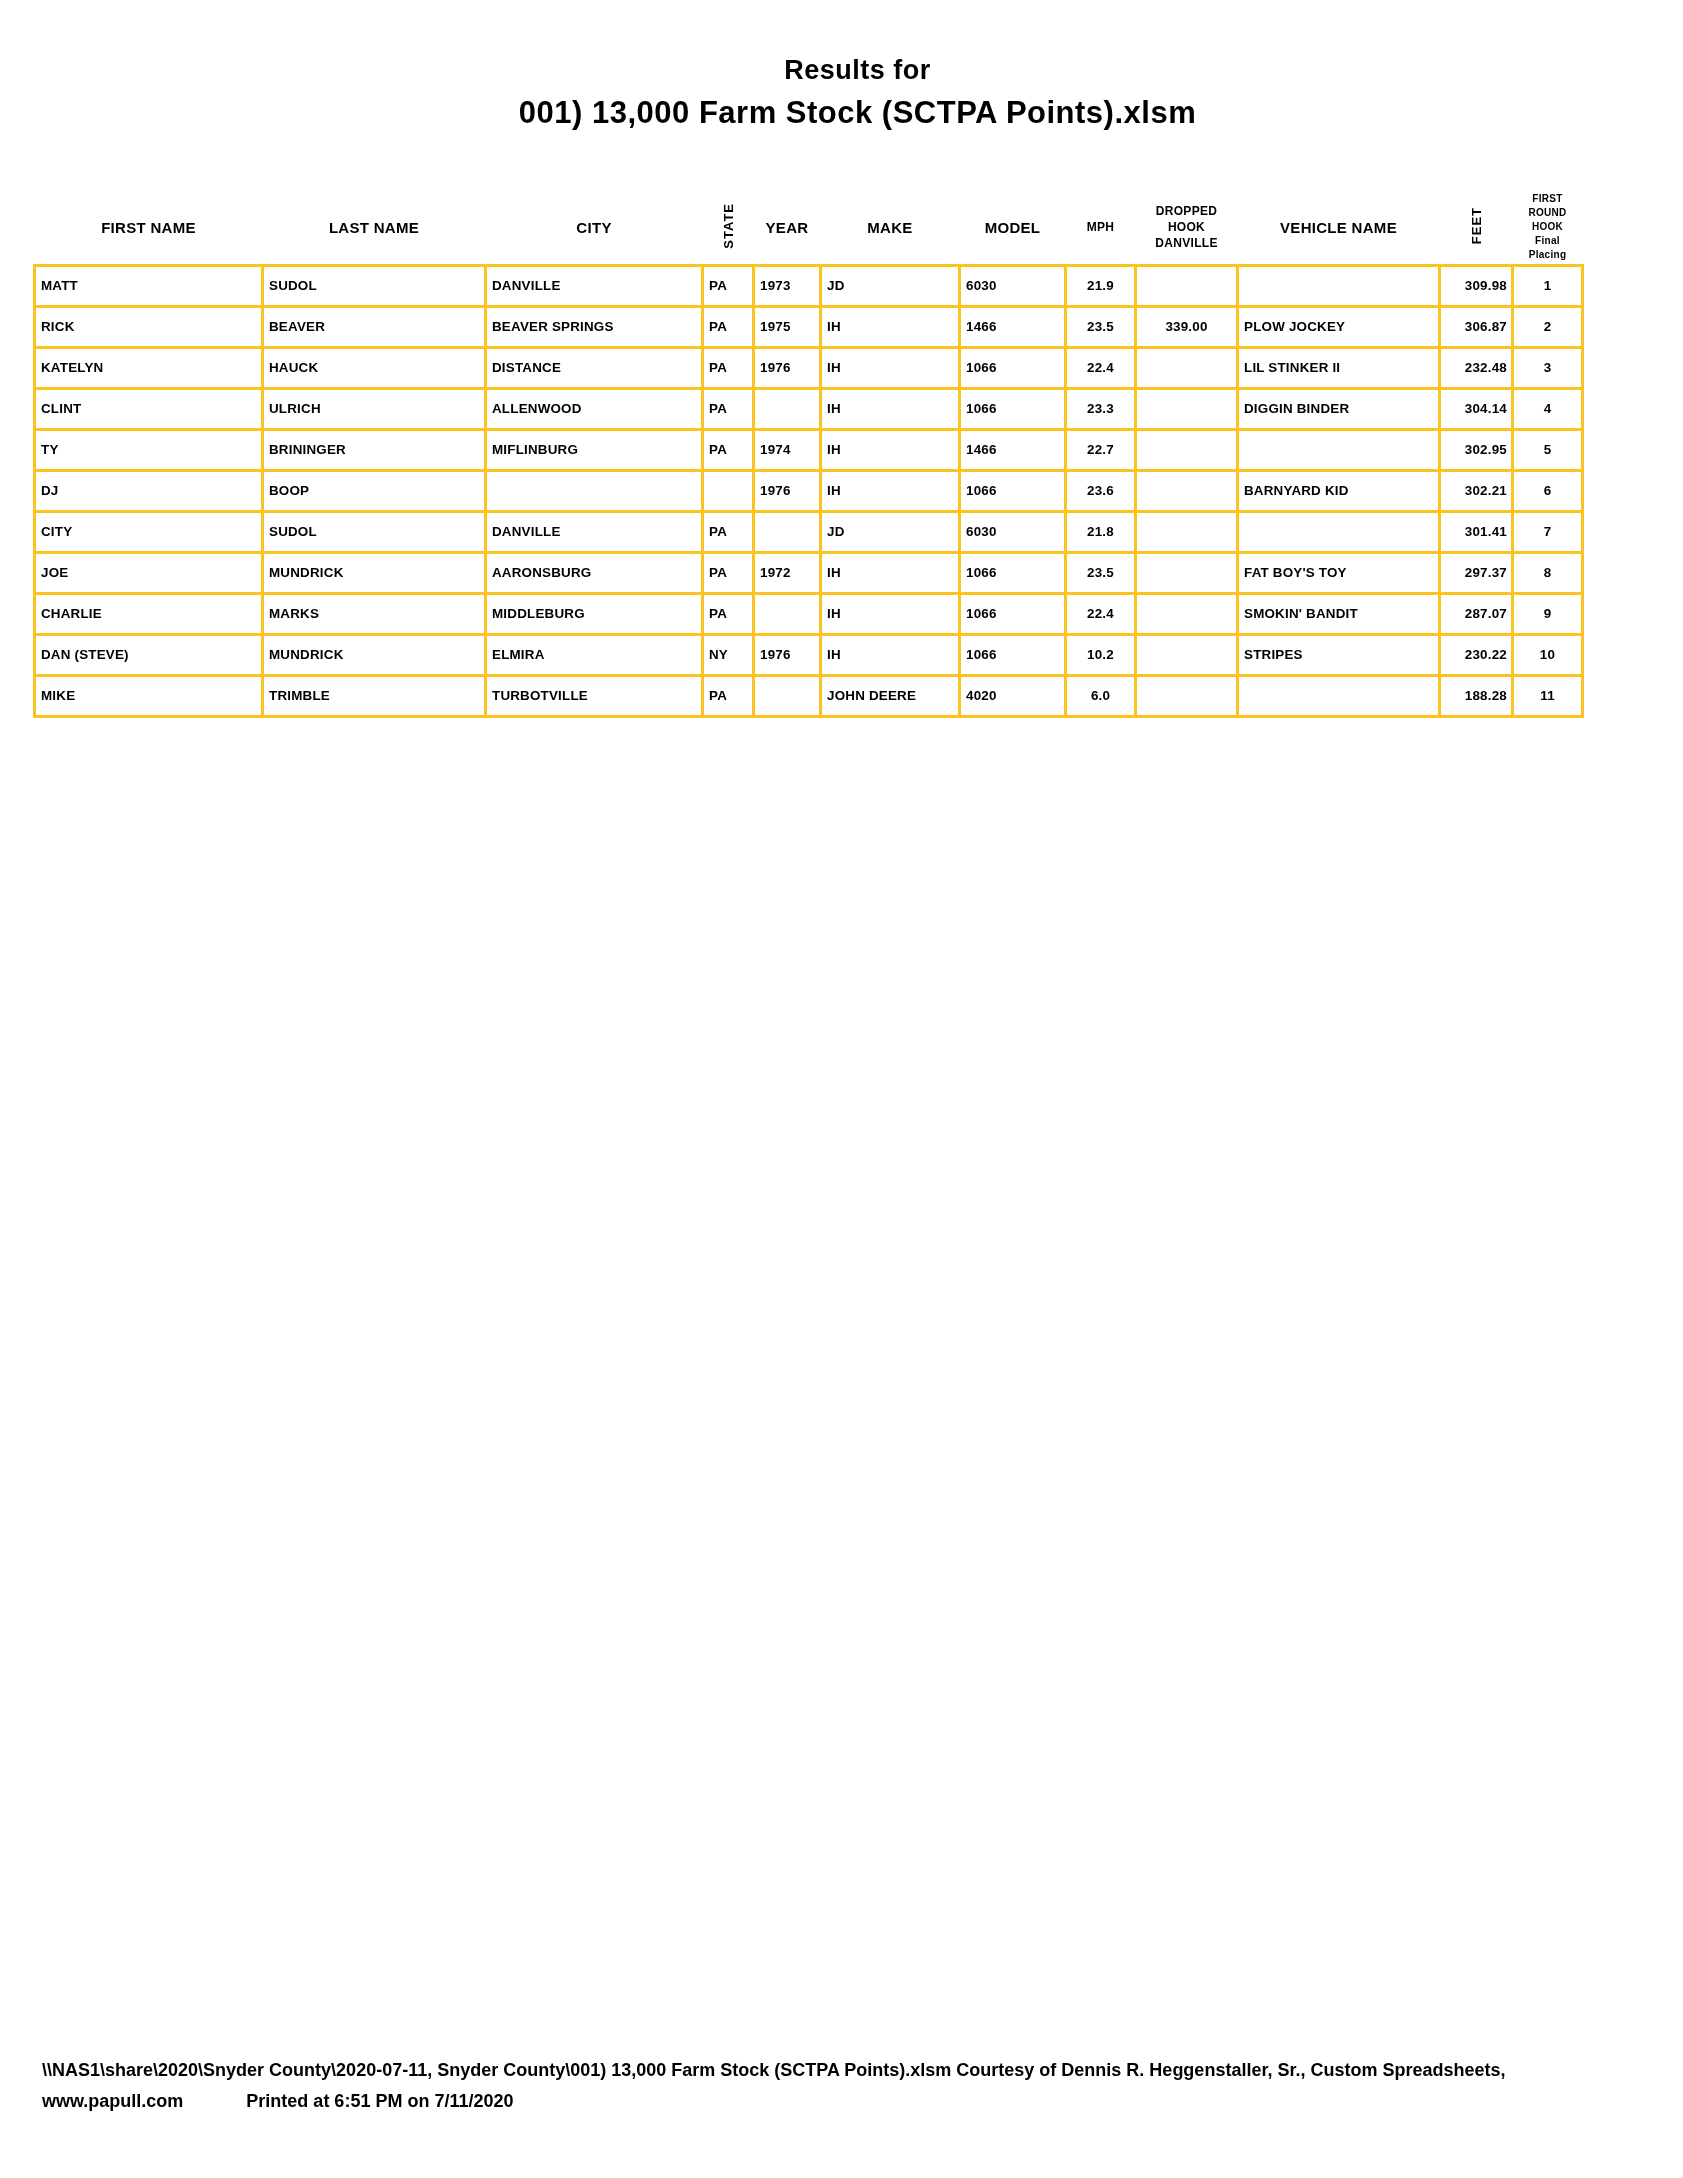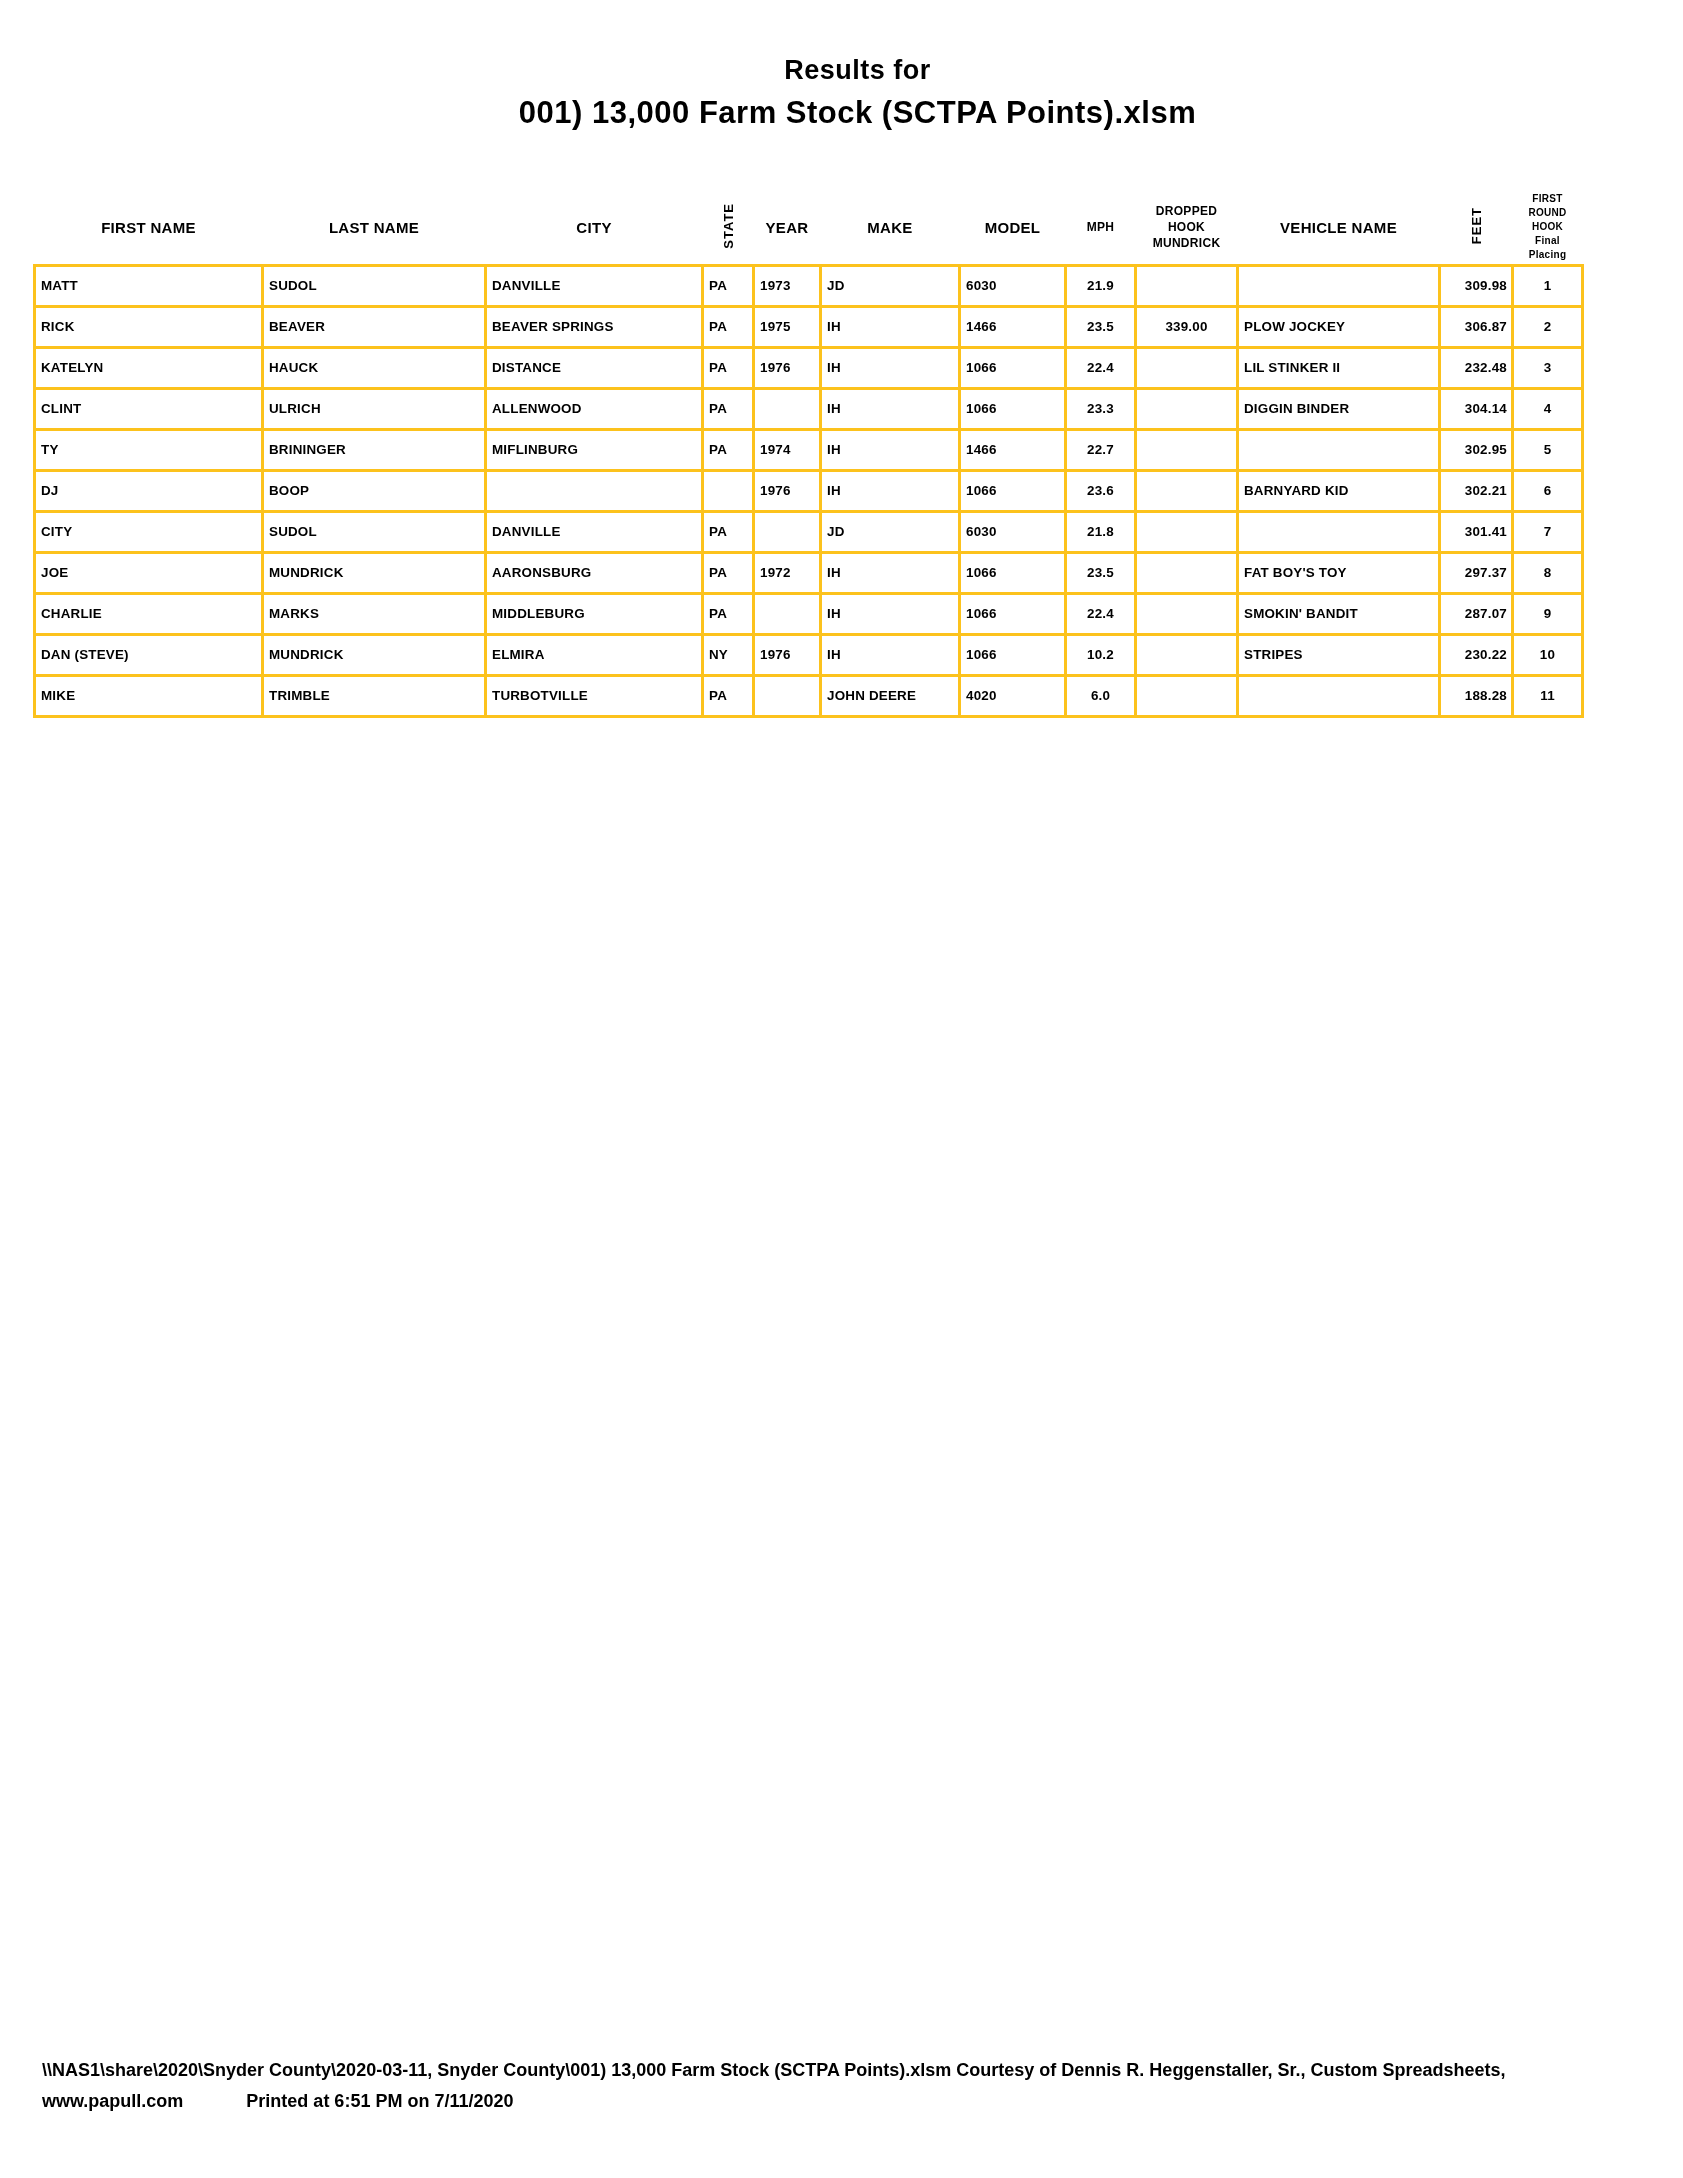--- a/index.html
+++ b/index.html
@@ -101,21 +101,21 @@
     <thead>
       <tr>
         <th>FIRST NAME</th>
         <th>LAST NAME</th>
         <th>CITY</th>
         <th class="hdr-vertical"><span class="vtext">STATE</span></th>
         <th>YEAR</th>
         <th>MAKE</th>
         <th>MODEL</th>
         <th class="hdr-small">MPH</th>
-        <th class="hdr-small">DROPPED HOOK MUNDRICK</th>
+        <th class="hdr-small">DROPPED HOOK DANVILLE</th>
         <th>VEHICLE NAME</th>
         <th class="hdr-vertical"><span class="vtext">FEET</span></th>
         <th class="hdr-placing">
           <div>FIRST ROUND HOOK</div>
           <div class="sub">Final Placing</div>
         </th>
       </tr>
     </thead>
     <tbody>
         <tr>
@@ -269,20 +269,20 @@
           <td>6.0</td>
           <td></td>
           <td></td>
           <td>188.28</td>
           <td>11</td>
         </tr>
       </tbody>
   </table>
 
   <div class="footer">
-    <div>\\NAS1\share\2020\Snyder County\2020-03-11, Snyder County\001) 13,000 Farm Stock (SCTPA Points).xlsm  Courtesy of Dennis R. Heggenstaller, Sr., Custom Spreadsheets,</div>
+    <div>\\NAS1\share\2020\Snyder County\2020-07-11, Snyder County\001) 13,000 Farm Stock (SCTPA Points).xlsm  Courtesy of Dennis R. Heggenstaller, Sr., Custom Spreadsheets,</div>
     <div>
       <span>www.papull.com</span><span class="gap"></span><span>Printed at 6:51 PM on 7/11/2020</span>
     </div>
   </div>
 
 </div>
 
 
 </body></html>

